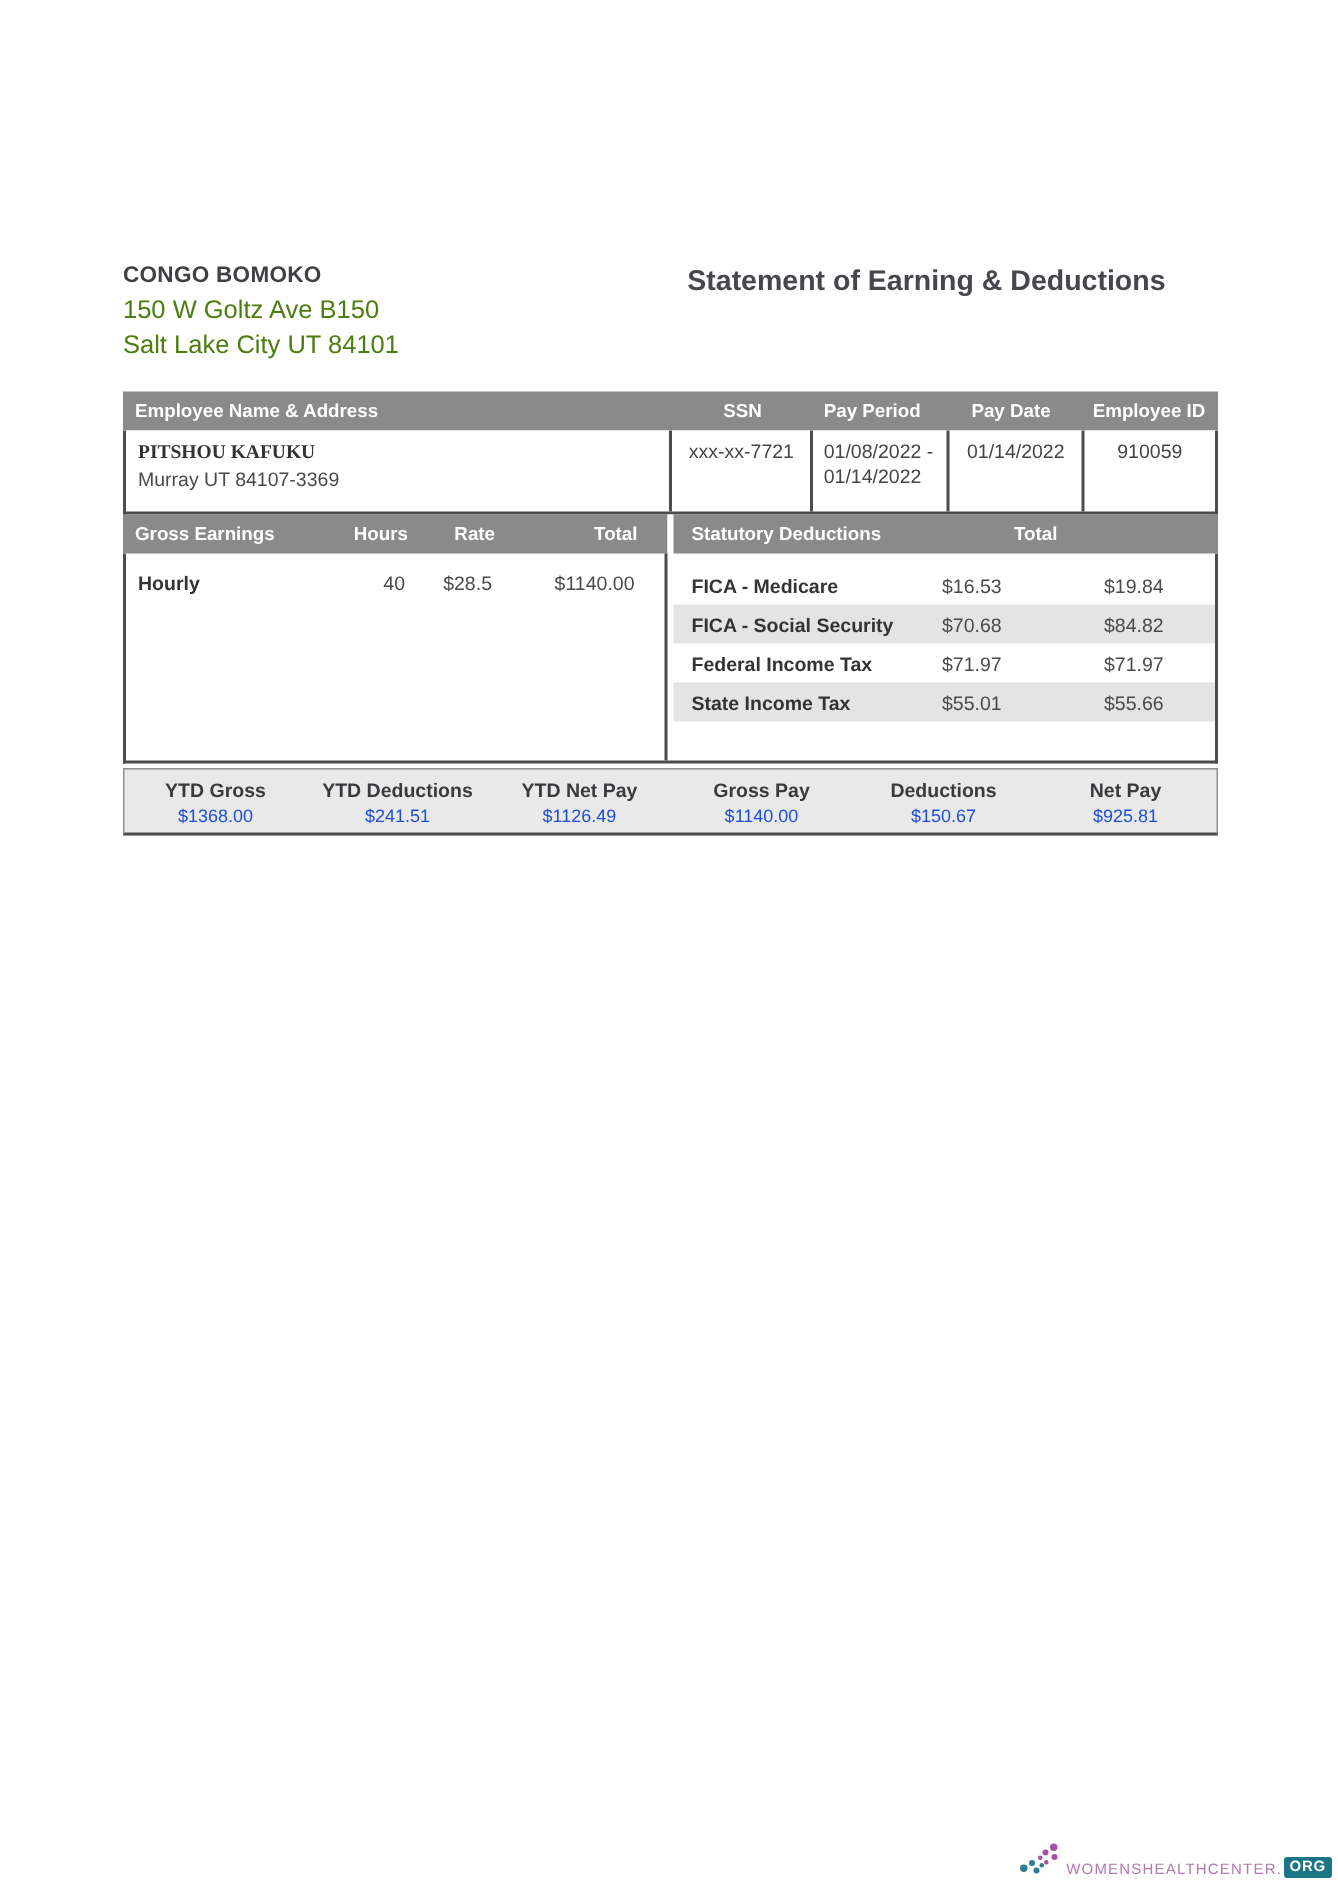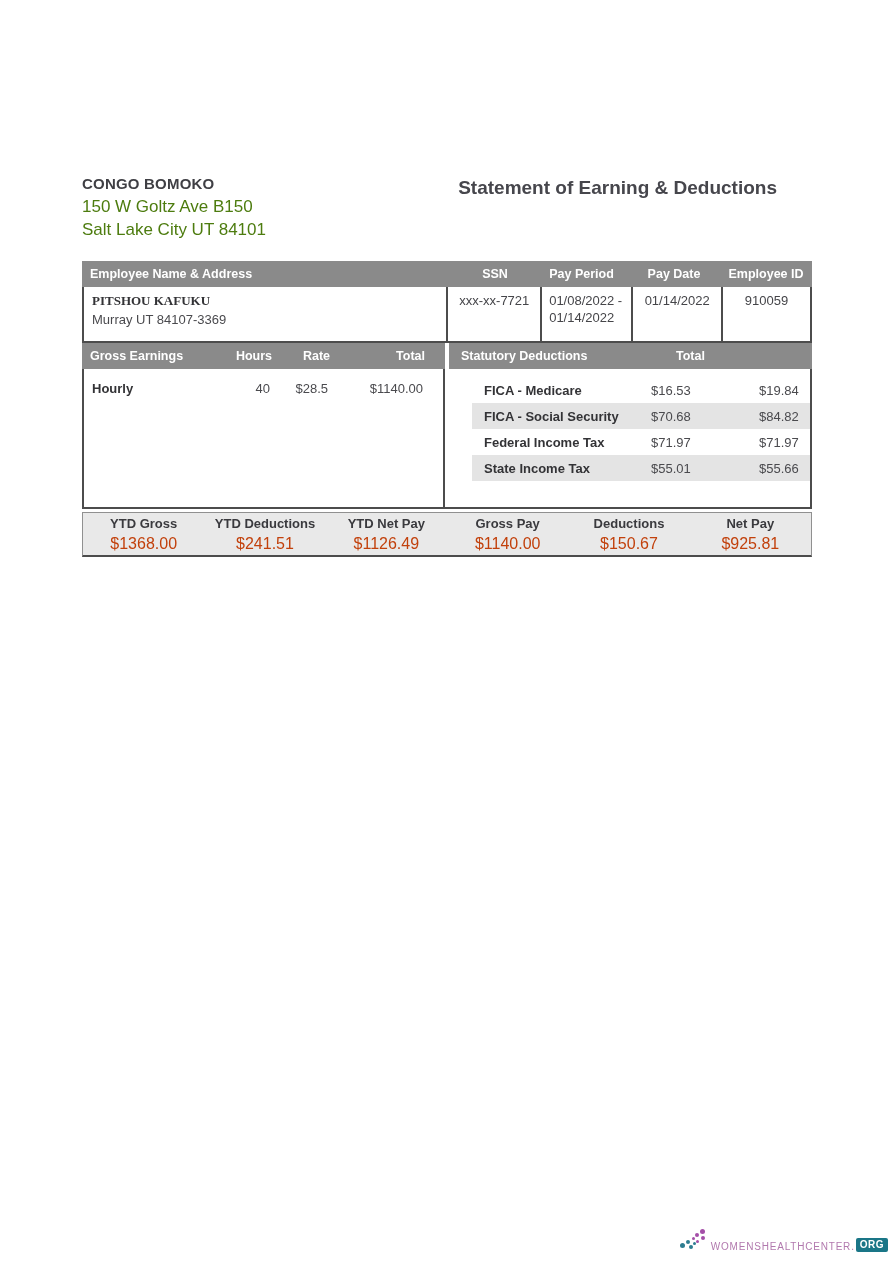--- a/index.html
+++ b/index.html
@@ -46,36 +46,36 @@
   .hdr2{display:flex;margin-top:0;}
   .hdr2-left{width:363px;background:var(--hdr-gray);color:#fff;font-weight:bold;font-size:12.5px;height:26px;
     display:grid;grid-template-columns:1fr 58px 58px 95px;align-items:center;padding-right:20px;}
   .hdr2-left .h-label{padding-left:8px;}
   .hdr2-left .h-num{text-align:right;}
   .hdr2-gap{width:4px;background:#fff;}
   .hdr2-right{width:363px;background:var(--hdr-gray);color:#fff;font-weight:bold;font-size:12.5px;height:26px;
     display:grid;grid-template-columns:179px 108px 1fr;align-items:center;gap:48px;}
   .hdr2-right .h-label{padding-left:12px;}
 
-  .body-row{display:flex;height:140px;border-left:2px solid var(--border-dark);border-right:2px solid var(--border-dark);border-bottom:2px solid var(--border-dark);background:#fff;gap:23px;}
+  .body-row{display:flex;height:140px;border-left:2px solid var(--border-dark);border-right:2px solid var(--border-dark);border-bottom:2px solid var(--border-dark);background:#fff;}
   .panel-left{width:361px;border-right:2px solid var(--border-dark);padding-top:6px;}
   .earn-row{display:grid;grid-template-columns:1fr 58px 58px 95px;padding-right:20px;height:26px;align-items:center;}
   .earn-label{font-weight:bold;color:#333336;padding-left:8px;}
   .earn-num{text-align:right;color:#4a4a4e;}
   .panel-right{flex:1;margin-left:4px;padding-top:8px;}
   .ded-row{display:grid;grid-template-columns:179px 108px 1fr;height:26px;align-items:center;}
   .ded-row:nth-child(even){background:var(--row-shade);}
   .ded-label{font-weight:bold;color:#333336;padding-left:12px;}
   .ded-num{color:#4a4a4e;}
 
   .summary{margin-top:3px;height:45px;background:var(--summary-bg);border:1px solid #909090;border-bottom:2px solid var(--border-dark);
     display:grid;grid-template-columns:repeat(6,1fr);align-items:center;}
   .sum-item{text-align:center;line-height:1.35;padding-top:2px;}
   .sum-label{font-weight:bold;color:#3a3a3e;font-size:13px;}
-  .sum-value{color:#c2410c;font-size:16px;}
+  .sum-value{color:#1d4ed8;font-size:12px;}
 
   
   .logo{position:absolute;right:4px;bottom:10px;display:flex;align-items:flex-end;}
   .logo-dots{position:relative;width:30px;height:24px;margin-right:1px;}
   .logo-dots i{position:absolute;border-radius:50%;display:block;}
   .d-t1{left:0px;top:15px;width:5px;height:5px;background:var(--dot-teal);}
   .d-t2{left:6px;top:12px;width:4px;height:4px;background:var(--dot-teal);}
   .d-t3{left:9px;top:17px;width:4px;height:4px;background:var(--dot-teal);}
   .d-t4{left:13px;top:14px;width:3px;height:3px;background:var(--dot-teal);}
   .d-p1{left:12px;top:9px;width:3px;height:3px;background:var(--dot-purple);}

